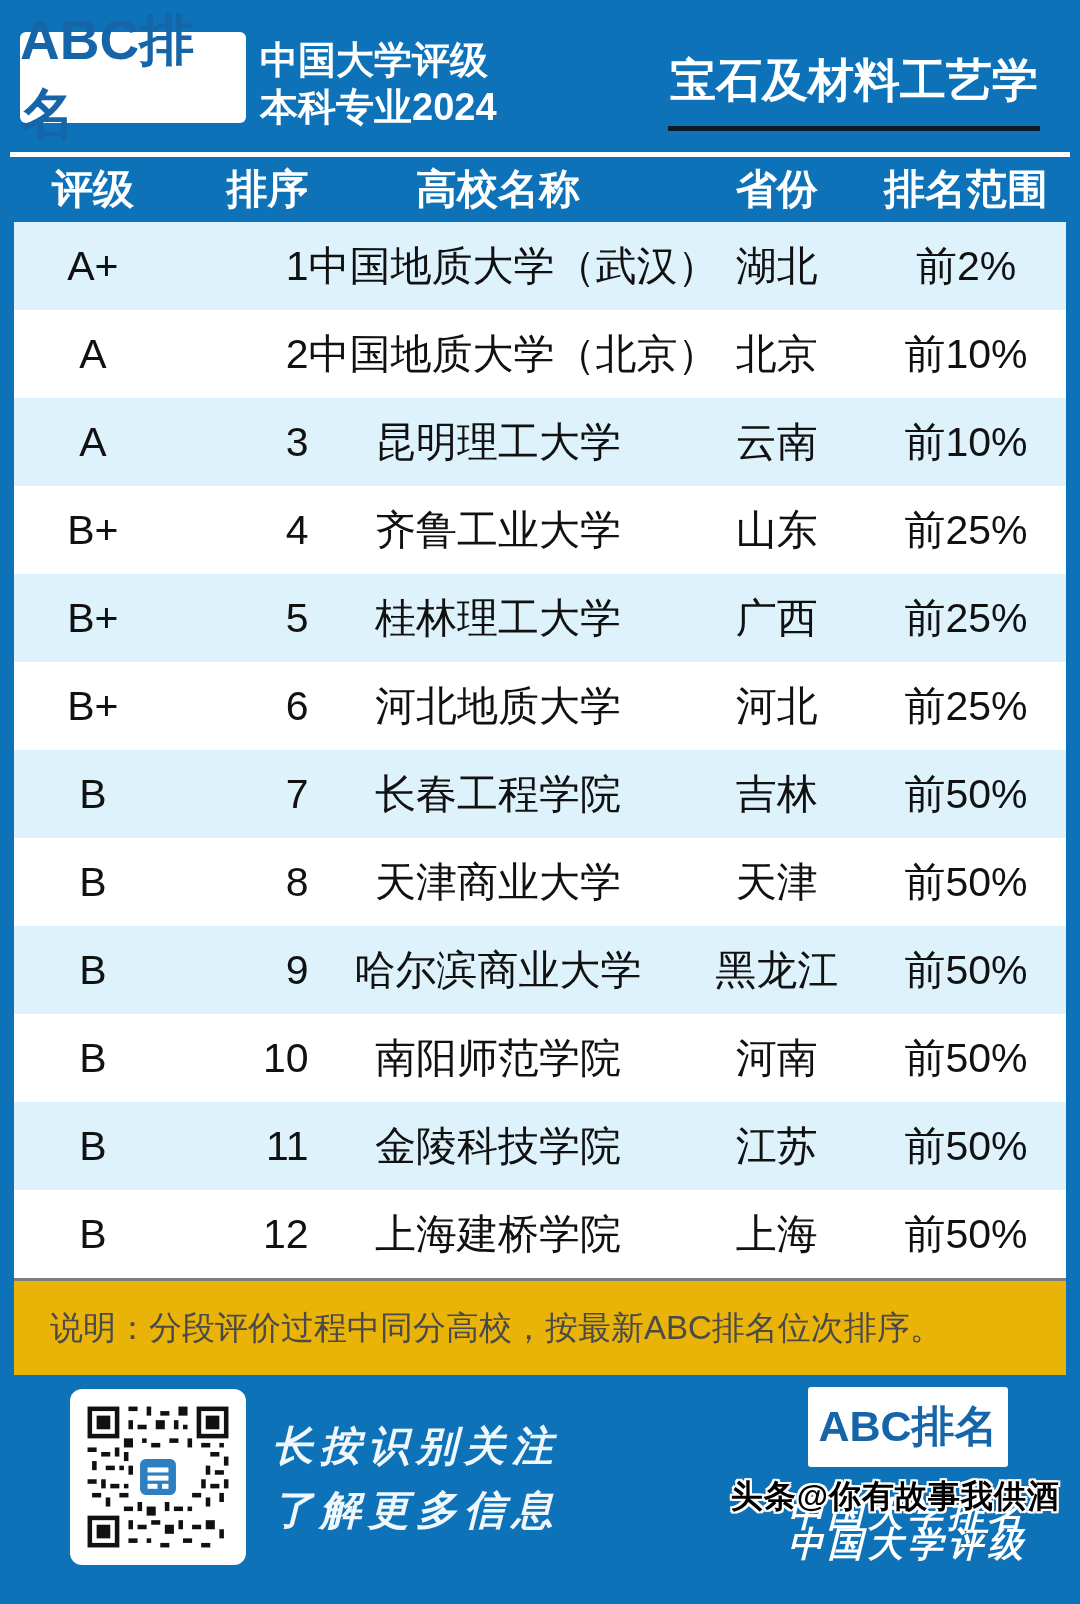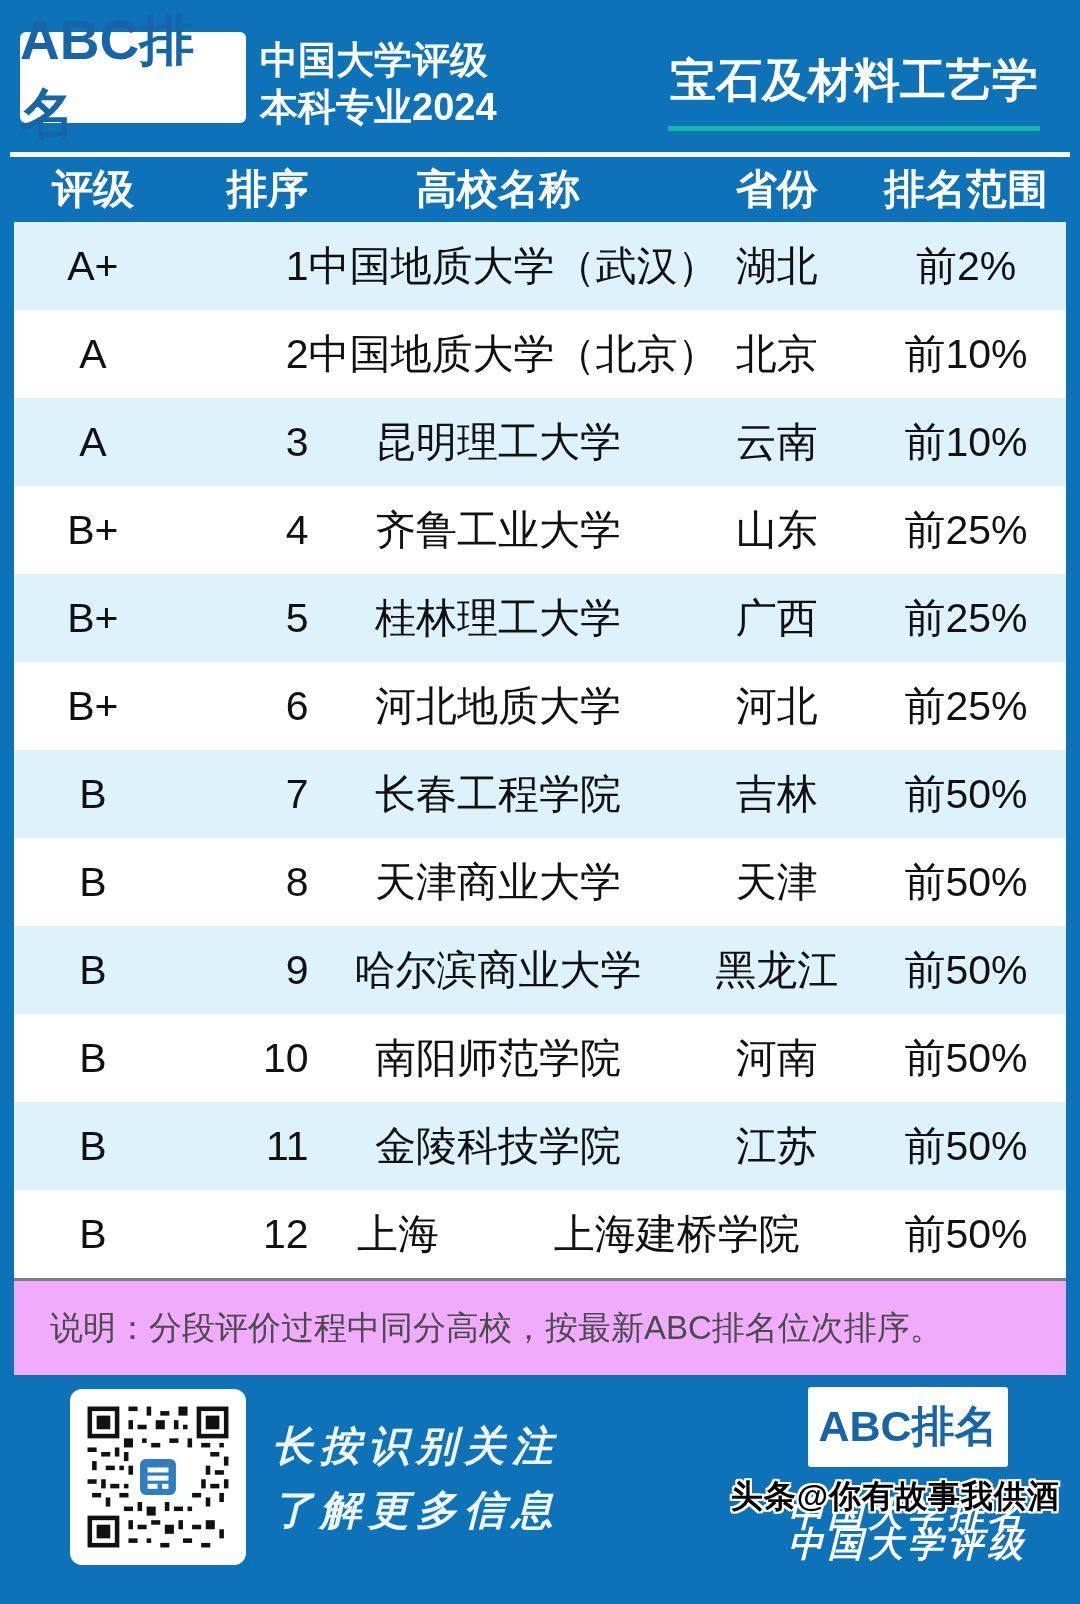--- a/index.html
+++ b/index.html
@@ -20,21 +20,21 @@
     font-size: 55px; font-weight: bold; color: #1565a8;
   }
   .header-sub {
     position: absolute; left: 260px; top: 37px;
     color: #ffffff; font-size: 38px; font-weight: bold; line-height: 1.24;
   }
   .major-title {
     position: absolute; right: 40px; top: 50px;
     color: #ffffff; font-size: 46px; font-weight: bold;
     padding: 0 2px 14px 2px;
-    border-bottom: 5px solid #14b8a6;
+    border-bottom: 5px solid #0f172a;
     white-space: nowrap;
   }
 
   
   .divider { height: 5px; background: #ffffff; margin: 0 10px; }
 
   
   .thead {
     display: flex; align-items: center; height: 65px;
     margin: 0 14px; color: #ffffff; font-size: 41px; font-weight: bold;
@@ -47,21 +47,21 @@
   .trow:nth-child(odd) { background: #def2fb; }
   .c { text-align: center; white-space: nowrap; }
   .c-rating { width: 15%; }
   .c-rank   { width: 13%; text-align: right; }
   .c-name   { width: 36%; }
   .c-prov   { width: 17%; }
   .c-range  { width: 19%; }
 
   
   .note {
-    margin: 0 14px; background: #f0abfc;
+    margin: 0 14px; background: #eab308;
     border-top: 3px solid #7d7d7d;
     height: 97px; display: flex; align-items: center;
     padding-left: 36px; font-size: 33px; color: #4a4a4a; text-align: center;
   }
 
   
   .footer { position: relative; height: 160px; }
   .qr-box {
     position: absolute; left: 70px; top: 14px;
     width: 176px; height: 176px; background: #ffffff; border-radius: 12px;
@@ -192,22 +192,22 @@
   <div class="trow">
     <div class="c c-rating">B</div>
     <div class="c c-rank">11</div>
     <div class="c c-name">金陵科技学院</div>
     <div class="c c-prov">江苏</div>
     <div class="c c-range">前50%</div>
   </div>
   <div class="trow">
     <div class="c c-rating">B</div>
     <div class="c c-rank">12</div>
+    <div class="c c-name">上海建桥学院</div>
     <div class="c c-prov">上海</div>
-    <div class="c c-name">上海建桥学院</div>
     <div class="c c-range">前50%</div>
   </div>
 </div>
 
 <div class="note">
   <span>说明：分段评价过程中同分高校，按最新ABC排名位次排序。</span>
 </div>
 
 <div class="footer">
 

